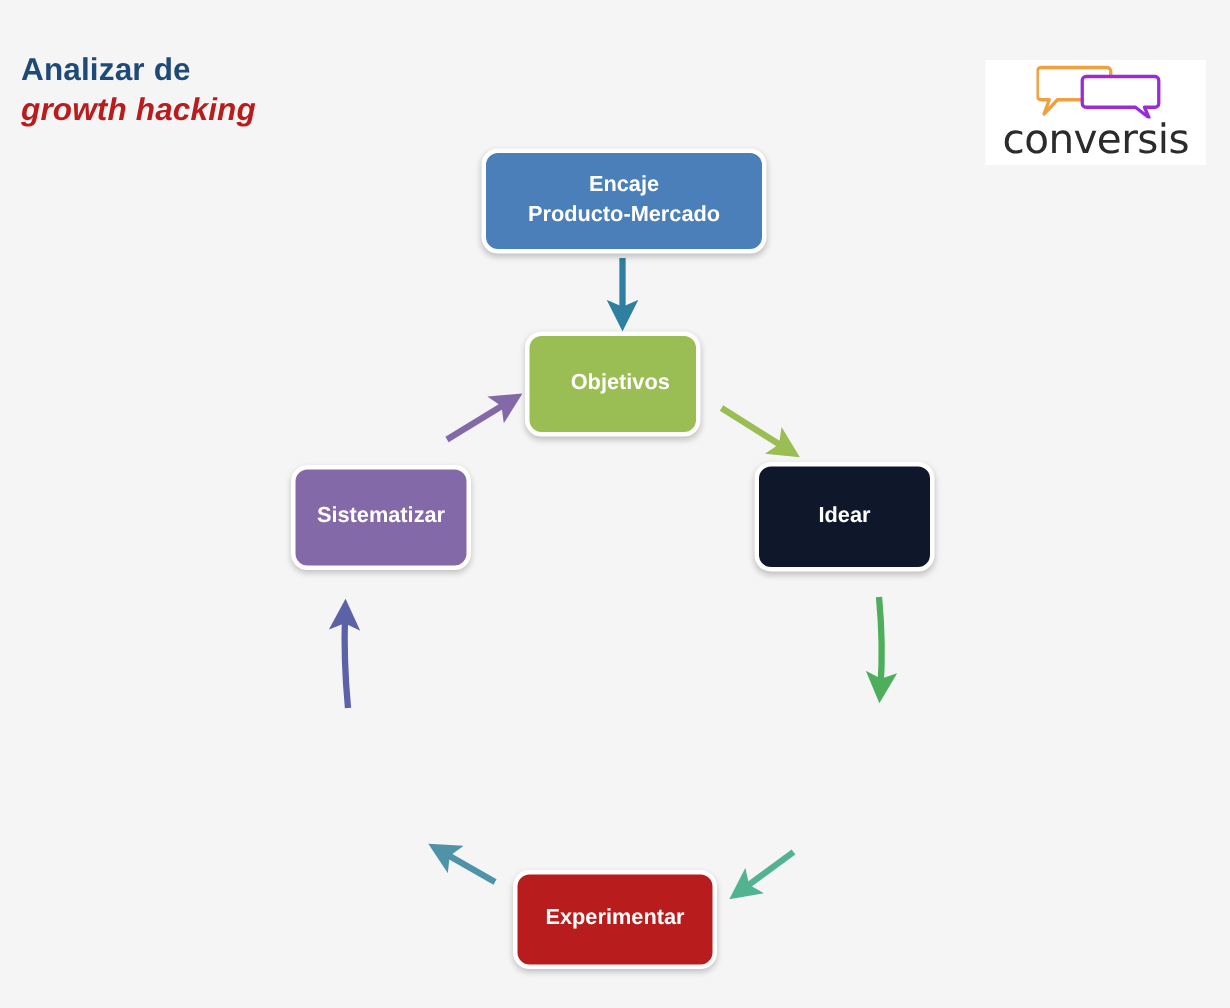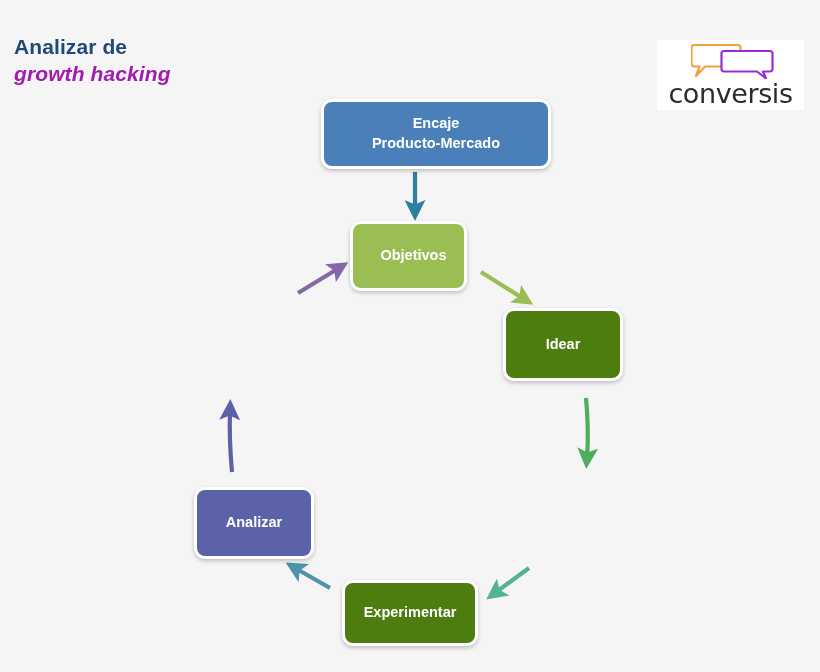--- a/index.html
+++ b/index.html
@@ -104,21 +104,21 @@
     pointer-events: none;
   }
 </style>
 </head>
 <body style="background: rgb(245, 245, 245);">
 
 <div id="canvas">
 
   <div id="title-block">
     <div id="title-line1" style="color: rgb(31, 74, 119);">Analizar de</div>
-    <div id="title-line2" style="color: #a21caf;">growth hacking</div>
+    <div id="title-line2" style="color: #b91c1c;">growth hacking</div>
   </div>
 
   <div id="logo-card" style="background: rgb(255, 255, 255);">
     <svg id="logo-bubbles" viewBox="0 0 86 36">
       <path d="M3 2 H47 A2.5 2.5 0 0 1 49.5 4.5 V21 A2.5 2.5 0 0 1 47 23.5 H14 L5 33 L8.5 23.5 H3 A2.5 2.5 0 0 1 0.5 21 V4.5 A2.5 2.5 0 0 1 3 2 Z" fill="none" stroke="#F0A03C" stroke-width="2.2" stroke-linejoin="round"></path>
       <path d="M33 8 H79 A2.5 2.5 0 0 1 81.5 10.5 V26 A2.5 2.5 0 0 1 79 28.5 H72 L75 35.5 L66 28.5 H33 A2.5 2.5 0 0 1 30.5 26 V10.5 A2.5 2.5 0 0 1 33 8 Z" fill="#ffffff" stroke="#9B2BD6" stroke-width="2.2" stroke-linejoin="round"></path>
     </svg>
     <div id="logo-wordmark" style="color: rgb(43, 43, 43);">conversis</div>
   </div>
 
@@ -155,33 +155,33 @@
 
     <path d="M529,568 L495,593" stroke="#52B391" stroke-width="4.2" fill="none" marker-end="url(#ah-teal)"></path>
 
     <path d="M330,588 L295,568" stroke="#4E93A8" stroke-width="4.2" fill="none" marker-end="url(#ah-steel)"></path>
 
     <path d="M232,472 Q229,440 230,410" stroke="#5B62A8" stroke-width="4.2" fill="none" marker-end="url(#ah-indigo)"></path>
 
     <path d="M298,293 L339,268" stroke="#8469A8" stroke-width="4.2" fill="none" marker-end="url(#ah-purple)"></path>
   </svg>
 
-  <div class="node two-line" id="node-encaje" style="left: 321px; top: 99px; width: 230px; height: 70px; background: rgb(74, 127, 185);">
+  <div class="node two-line" id="node-encaje" style="left: 321px; top: 99px; width: 190px; height: 70px; background: rgb(74, 127, 185);">
     <span>
       <span>Encaje</span><br>
       <span>Producto-Mercado</span>
     </span>
   </div>
 
   <div class="node" id="node-0" style="left: 350px; top: 221px; width: 117px; height: 70px; background: rgb(154, 189, 84); padding-left: 16px;">
     <span>Objetivos</span>
   </div>
-  <div class="node" id="node-1" style="left: 503px; top: 308px; width: 120px; height: 73px; background: #4d7c0f;">
+  <div class="node" id="node-1" style="left: 503px; top: 308px; width: 120px; height: 73px; background: #0f172a;">
     <span>Idear</span>
   </div>
-  <div class="node" id="node-3" style="left: 342px; top: 580px; width: 136px; height: 66px; background: #4d7c0f;">
+  <div class="node" id="node-3" style="left: 342px; top: 580px; width: 136px; height: 66px; background: #b91c1c;">
     <span>Experimentar</span>
   </div>
-  <div class="node" id="node-4" style="left: 194px; top: 487px; width: 120px; height: 72px; background: rgb(91, 98, 168);">
-    <span>Analizar</span>
+  <div class="node" id="node-5" style="left: 194px; top: 310px; width: 120px; height: 70px; background: rgb(132, 105, 168);">
+    <span>Sistematizar</span>
   </div>
 
 </div>
 
 </body></html>

